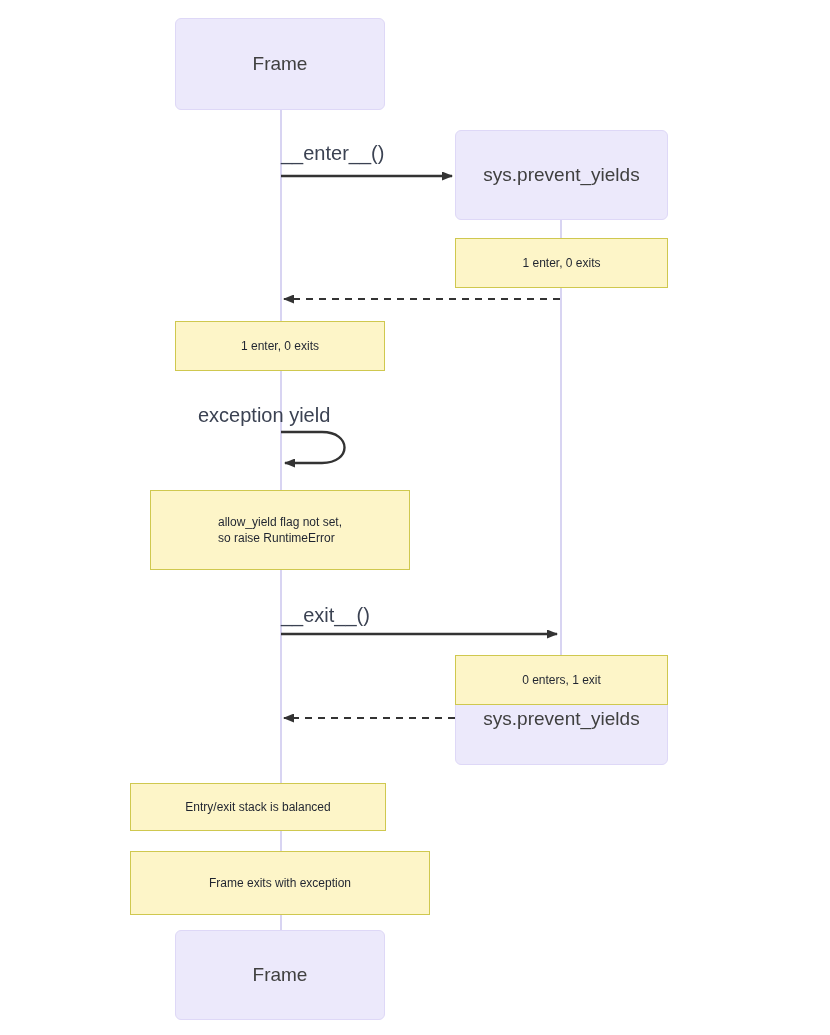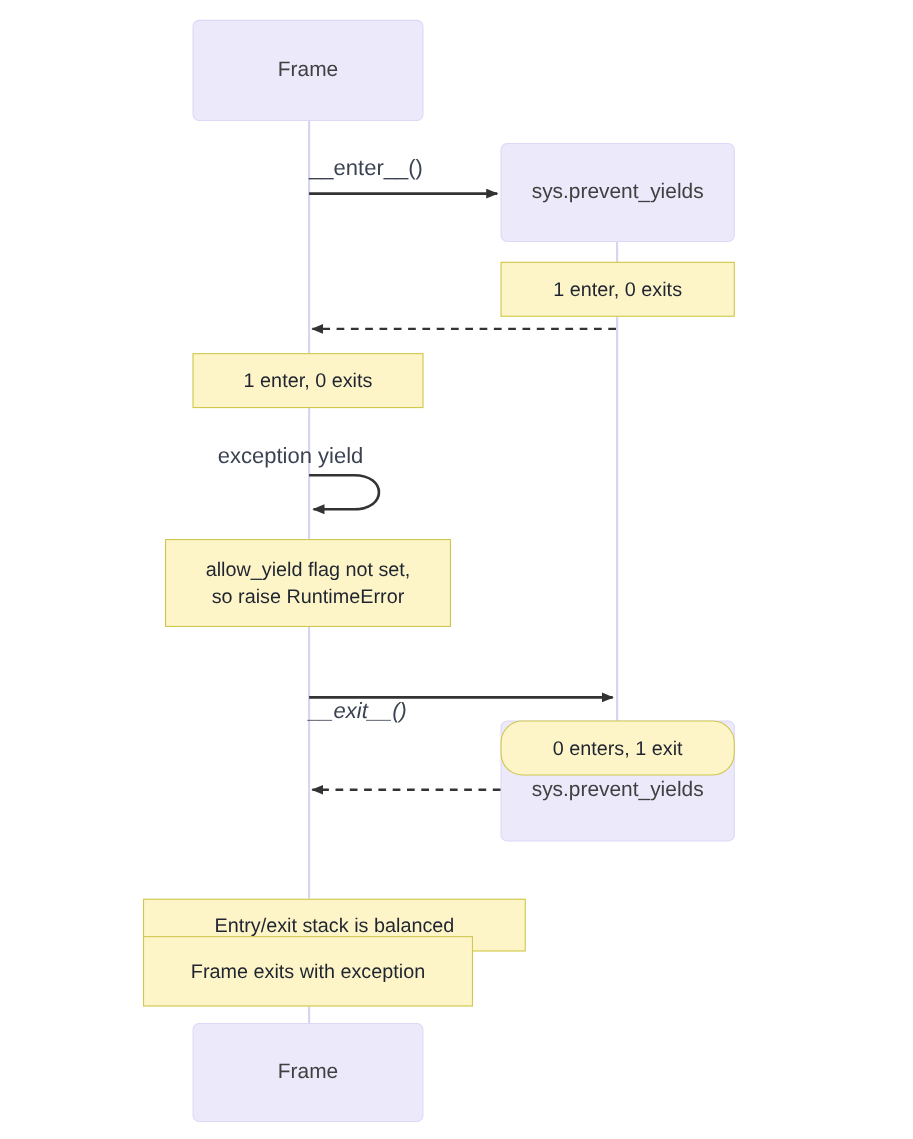--- a/index.html
+++ b/index.html
@@ -37,23 +37,23 @@
     box-sizing: border-box;
   }
   
   .note {
     position: absolute;
     background: #fdf5c8;
     border: 1px solid #cfc84f;
     display: flex;
     align-items: center;
     justify-content: center;
-    text-align: center;
+    text-align: left;
     color: #1f2430;
-    font-size: 18px;
+    font-size: 12px;
     line-height: 1.35;
     box-sizing: border-box;
     white-space: pre-line;
   }
   
   .msg-label {
     position: absolute;
     color: #3b4252;
     font-size: 20px;
     text-align: left;
@@ -95,31 +95,31 @@
     <span>1 enter, 0 exits</span>
   </div>
 
   <div class="msg-label" style="left:198px; top:404px; width:166px;">exception yield</div>
 
   <div class="note" style="left:150px; top:490px; width:260px; height:80px;">
     <span>allow_yield flag not set,
 so raise RuntimeError</span>
   </div>
 
-  <div class="msg-label" style="left:281px; top:636px; width:306px;font-style:italic;">__exit__()</div>
+  <div class="msg-label" style="left:281px; top:604px; width:306px;">__exit__()</div>
 
   <div class="actor" style="left:455px; top:655px; width:213px; height:110px; align-items:flex-end; padding-bottom:34px;">
     <span>sys.prevent_yields</span>
   </div>
 
-  <div class="note" style="left:455px; top:655px; width:213px; height:50px;border-radius:20px;">
+  <div class="note" style="left:455px; top:655px; width:213px; height:50px;">
     <span>0 enters, 1 exit</span>
   </div>
 
-  <div class="note" style="left:130px; top:783px; width:348px; height:48px;margin-top:34px;">
+  <div class="note" style="left:130px; top:783px; width:256px; height:48px;">
     <span>Entry/exit stack is balanced</span>
   </div>
 
   <div class="note" style="left:130px; top:851px; width:300px; height:64px;">
     <span>Frame exits with exception</span>
   </div>
 
   <div class="actor" style="left:175px; top:930px; width:210px; height:90px;">
     <span>Frame</span>
   </div>

